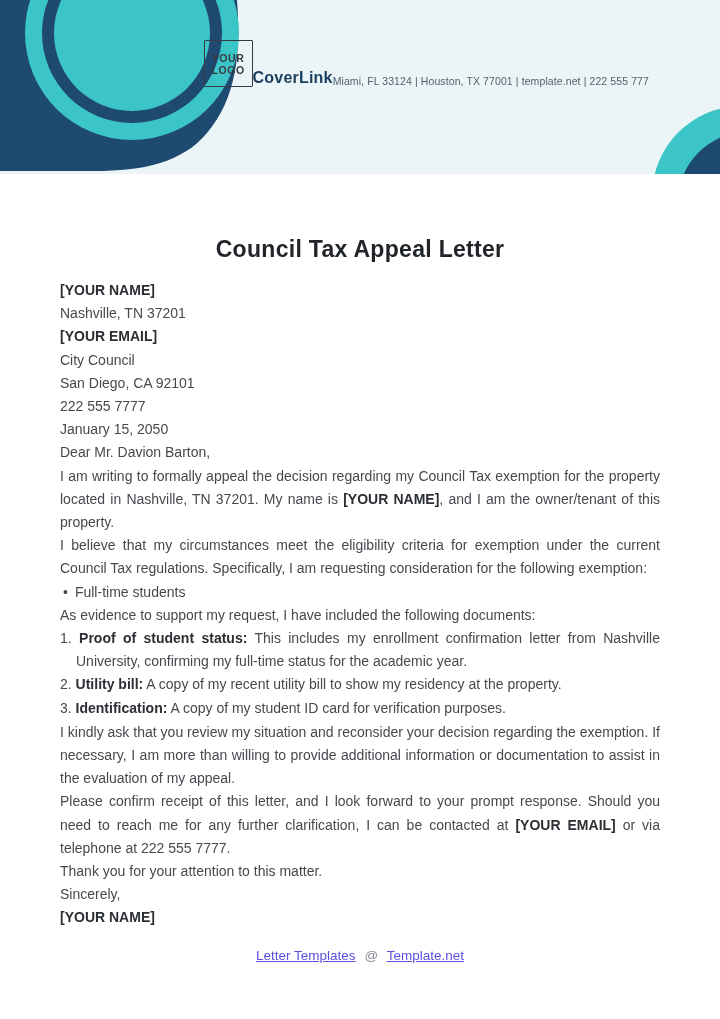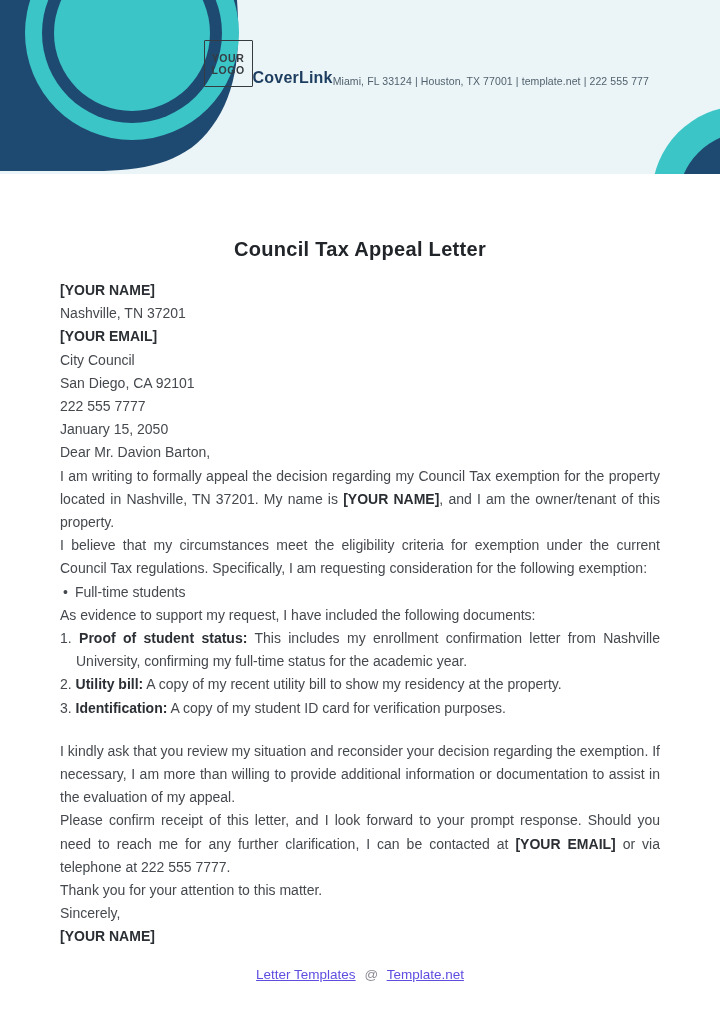--- a/index.html
+++ b/index.html
@@ -21,25 +21,25 @@
     display:flex;flex-direction:column;align-items:center;justify-content:center;
     font-size:10.5px;font-weight:700;letter-spacing:.6px;line-height:12px;color:#363B41;
     background:transparent;
   }
   .brand{margin-top:9px;font-size:16px;font-weight:700;color:#1C3D5F;letter-spacing:.2px;}
   .contact{margin-top:0;font-size:10.5px;color:#51626E;letter-spacing:.1px;white-space:nowrap;}
 
   
   .letter{padding:0 60px;font-size:14px;line-height:23.2px;color:#45494E;}
   .letter h1{
-    margin:58px 0 13px;font-size:20px;line-height:34px;font-weight:700;
+    margin:58px 0 13px;font-size:23px;line-height:34px;font-weight:700;
     text-align:center;color:#212529;letter-spacing:.3px;
   }
   .blk{margin:0;text-align:justify;}
-  .blk.gap{margin-top:20px;}
+  .blk.gap{margin-top:1px;}
   .blk.num{padding-left:16px;text-indent:-16px;}
   .blk.bullet{padding-left:3px;text-align:left;}
   .bullet-marker{margin-right:7px;}
   .letter b{font-weight:700;color:#2B2F34;margin-top:28px;}
 
   
   .foot{margin-top:14px;text-align:center;font-size:13.5px;line-height:23px;}
   .flink{color:#5D4EE0;text-decoration:underline;cursor:pointer;}
   .fsep{color:#8B8B95;margin:0 5px;}
 </style>

